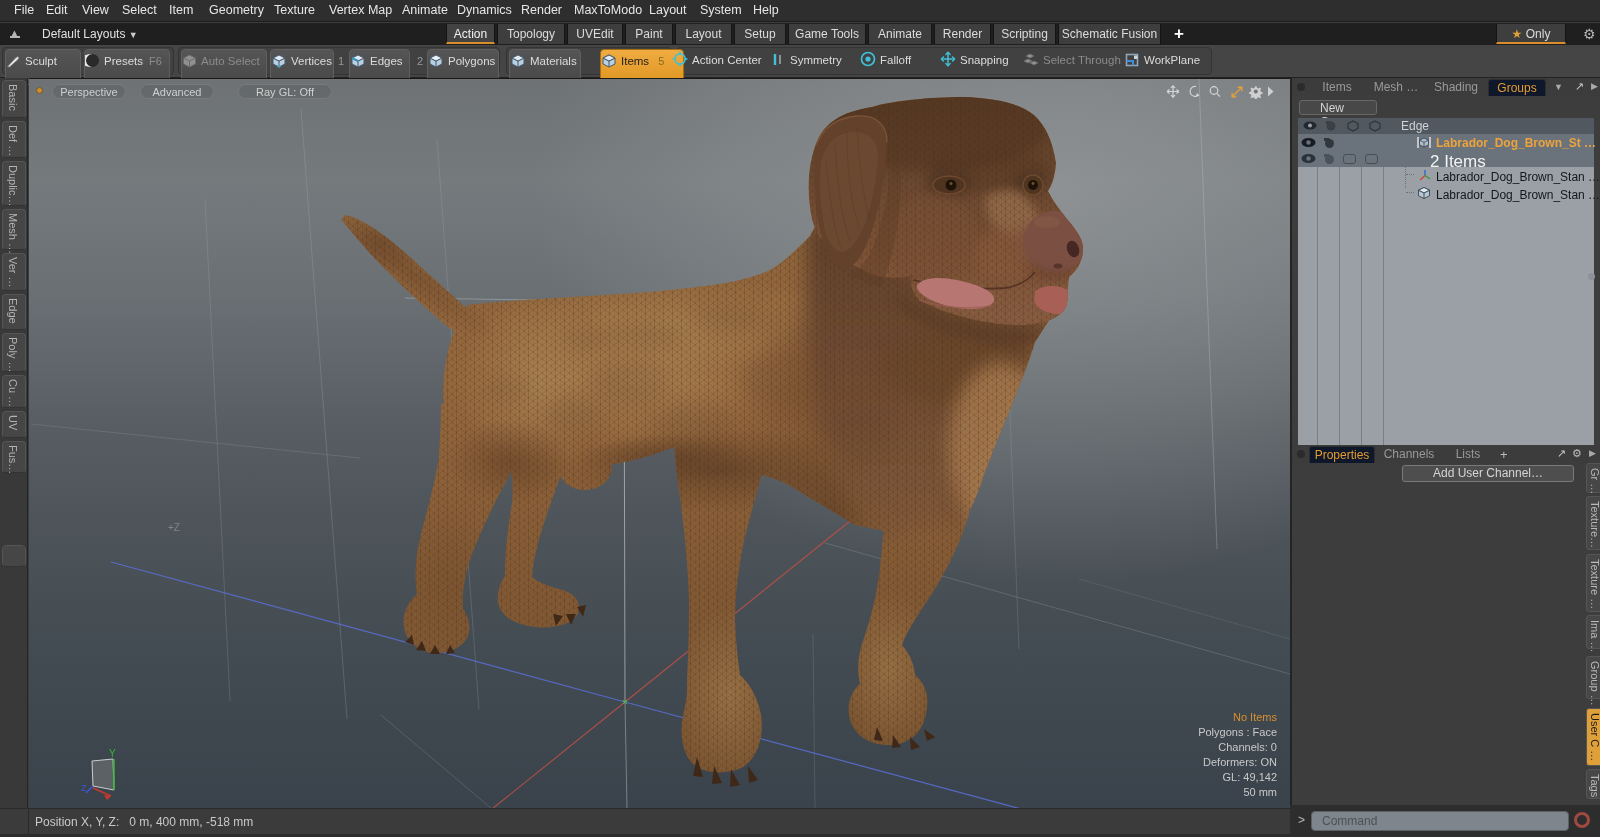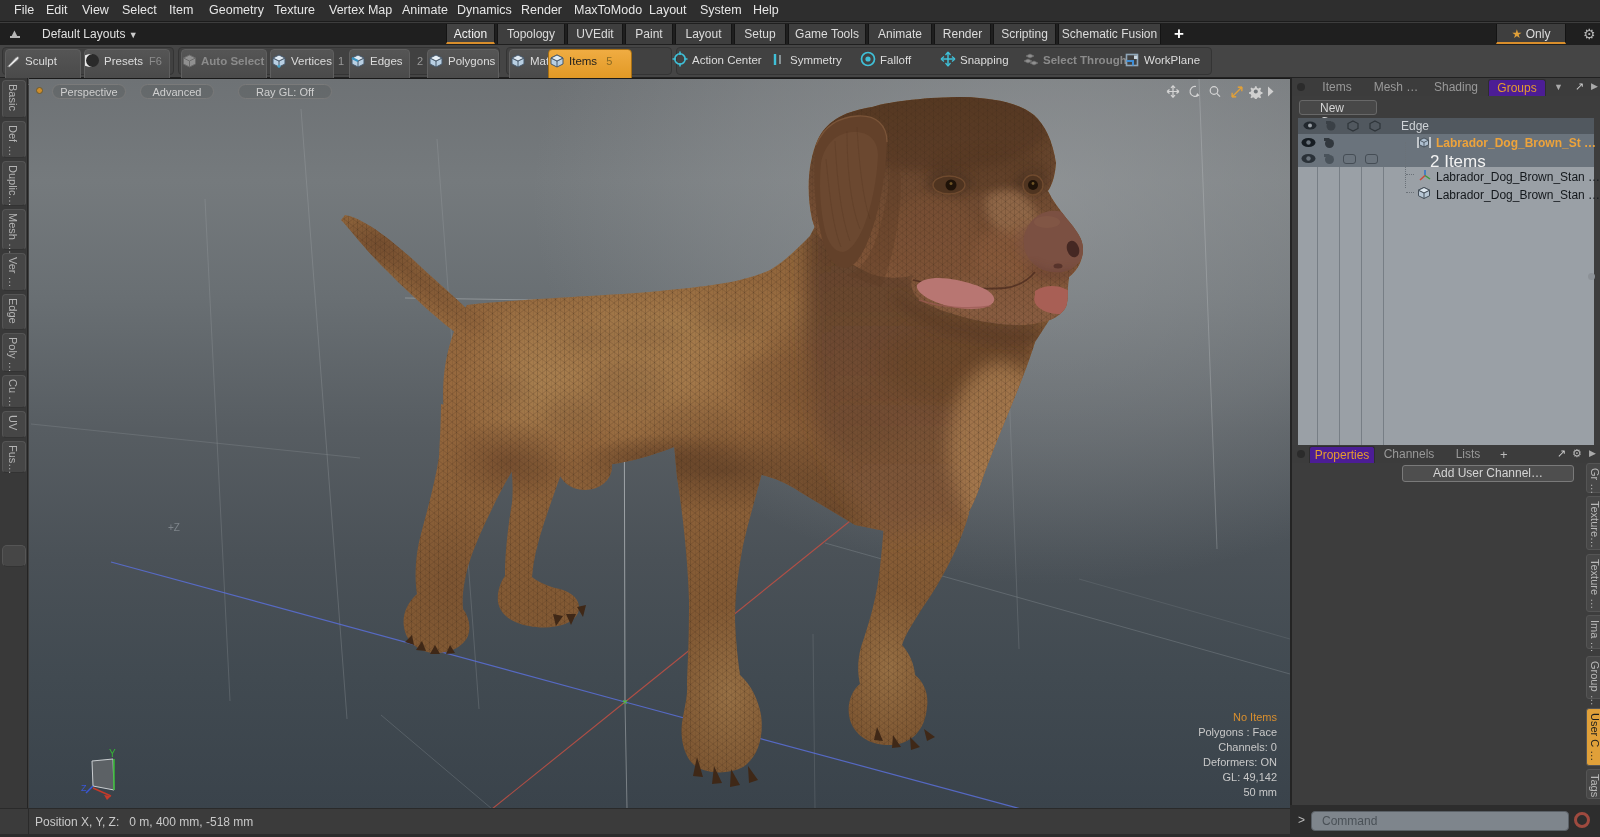--- a/index.html
+++ b/index.html
@@ -9,39 +9,39 @@
 #menubar span{position:absolute;top:3px;color:#e6e6e6;font-size:12.5px;}
 
 #tabbar{position:absolute;left:0;top:23px;width:1600px;height:22px;background:#1f1f1f;}
 #tabbar .lt{position:absolute;top:1px;height:20px;background:#3e3e3e;color:#dcdcdc;text-align:center;font-size:12px;line-height:20px;border-left:1px solid #141414;border-right:1px solid #141414;}
 #tabbar .sel{background:#434343;border-bottom:2px solid #d98e2b;color:#f0f0f0;}
 
 #toolbar{position:absolute;left:0;top:45px;width:1600px;height:33px;background:#454545;border-bottom:1px solid #222;}
 .grp{position:absolute;top:2px;height:28px;background:#414141;border:1px solid #343434;border-radius:4px;}
 .tbtn{position:absolute;top:4px;height:36px;background:linear-gradient(#555,#484848);border:1px solid #5f5f5f;border-radius:4px;color:#dcdcdc;font-size:11.5px;line-height:22px;white-space:nowrap;overflow:hidden;}
 .tbtn .ic{display:inline-block;vertical-align:-3px;margin-right:4px;}
-.gray{color:#8b8b8b;font-weight:bold;}
+.gray{color:#8b8b8b;}
 .num{position:absolute;color:#9a9a9a;font-size:11px;top:10px;}
 
 #leftstrip{position:absolute;left:0;top:78px;width:28px;height:730px;background:#393939;border-right:1px solid #242424;}
 .vtab{position:absolute;left:2px;width:24px;background:#464646;border:1px solid #555;border-bottom-color:#333;border-radius:4px;color:#b4b4b4;font-size:11px;}
 .vtab i{position:absolute;left:4px;top:3px;font-style:normal;writing-mode:vertical-rl;white-space:nowrap;}
 
 #vp{position:absolute;left:29px;top:78px;width:1261px;height:730px;background:
  radial-gradient(720px 540px at 81% 16%, rgba(162,165,167,0.55), rgba(162,165,167,0.25) 45%, rgba(162,165,167,0) 72%),
  linear-gradient(180deg, #6e7275 0%, #757a7d 14%, #696f73 30%, #575d62 48%, #4a5157 66%, #414a51 82%, #3a434b 100%);
  border-top:1px solid #1a1a1a;overflow:hidden;}
 .pill{position:absolute;top:5px;height:15px;border:1px solid #7a7a7a;border-radius:8px;color:#cfcfcf;font-size:11px;line-height:14px;text-align:center;background:rgba(70,74,77,0.25);}
 #vpinfo{position:absolute;right:13px;bottom:8px;text-align:right;color:#c9c9c9;font-size:11px;line-height:15px;}
 #vpinfo .or{color:#d98f2e;}
 
 #rpanel{position:absolute;left:1290px;top:78px;width:310px;height:759px;background:#3d3d3d;border-left:2px solid #242424;}
 .ptabrow{position:absolute;left:0;width:310px;height:18px;background:#3c3c3c;}
 .ptab{position:absolute;top:1px;height:17px;color:#999;font-size:12px;text-align:center;line-height:16px;background:#444;border:1px solid #2e2e2e;border-bottom:none;border-radius:3px 3px 0 0;}
-.ptab.on{color:#e59c2e;background:#4c1d95;}
+.ptab.on{color:#e59c2e;background:#0f172a;}
 
 #grouplist{position:absolute;left:6px;top:56px;width:296px;height:311px;background:#9aa0a6;}#grouplist div{white-space:nowrap;}
 .sel2{position:absolute;left:0;width:296px;background:#6a737c;}
 
 .rvtab{position:absolute;left:294px;width:16px;background:#474747;border:1px solid #555;border-radius:3px 0 0 3px;color:#b8b8b8;font-size:11px;}
 .rvtab i{position:absolute;left:2px;top:4px;font-style:normal;writing-mode:vertical-rl;white-space:nowrap;}
 .rvtab.on{background:#e0a039;color:#1d1d1d;}
 
 #statusbar{position:absolute;left:0;top:808px;width:1290px;height:29px;background:#3b3b3b;border-top:1px solid #2a2a2a;}
 #statusbar div{position:absolute;left:35px;top:6px;color:#c9c9c9;font-size:12px;}
@@ -121,21 +121,21 @@
 <div class="tbtn" style="left:427px;width:72px"><svg class="ic" width="16" height="15">
         <path d="M8,2 L14,5 L14,11 L8,14 L2,11 L2,5 Z" fill="#b9cfe2" stroke="#47586a"></path>
         <path d="M2,5 L8,8 L14,5 M8,8 L8,14" fill="none" stroke="#47586a"></path>
         <path d="M8,2 L14,5 L8,8 L2,5 Z" fill="#e8f0f6" stroke="#47586a"></path>
       </svg>Polygons</div>
 <div class="tbtn" style="left:509px;width:72px"><svg class="ic" width="16" height="15">
         <path d="M8,2 L14,5 L14,11 L8,14 L2,11 L2,5 Z" fill="#b9cfe2" stroke="#47586a"></path>
         <path d="M2,5 L8,8 L14,5 M8,8 L8,14" fill="none" stroke="#47586a"></path>
         <path d="M8,2 L14,5 L8,8 L2,5 Z" fill="#dfeaf3" stroke="#47586a"></path>
       </svg>Materials</div>
-<div class="tbtn" style="left:548px;width:84px;background:linear-gradient(#f0ac42,#df951f);border-color:#a66f14;color:#1e1e1e"><svg class="ic" width="16" height="15">
+<div class="tbtn" style="left:600px;width:84px;background:linear-gradient(#f0ac42,#df951f);border-color:#a66f14;color:#1e1e1e"><svg class="ic" width="16" height="15">
         <path d="M8,2 L14,5 L14,11 L8,14 L2,11 L2,5 Z" fill="#b9cfe2" stroke="#47586a"></path>
         <path d="M2,5 L8,8 L14,5 M8,8 L8,14" fill="none" stroke="#47586a"></path>
         <path d="M8,2 L14,5 L8,8 L2,5 Z" fill="#dfeaf3" stroke="#47586a"></path>
       </svg>Items<span style="color:#8a6a23;font-size:11px">&nbsp;&nbsp;&nbsp;5</span></div>
 <div class="tbtn" style="left:672px;width:104px;border:none;background:none"><svg class="ic" width="16" height="16">
         <circle cx="8" cy="8" r="5.2" fill="none" stroke="#3fc0d8" stroke-width="1.6"></circle>
         <path d="M8,0.5 L8,4 M8,12 L8,15.5 M0.5,8 L4,8 M12,8 L15.5,8" stroke="#3fc0d8" stroke-width="1.6"></path>
       </svg>Action Center</div>
 <div class="tbtn" style="left:772px;width:80px;border:none;background:none"><svg class="ic" width="14" height="15">
         <path d="M3,2 L3,13" stroke="#3fc0d8" stroke-width="2.4"></path>

